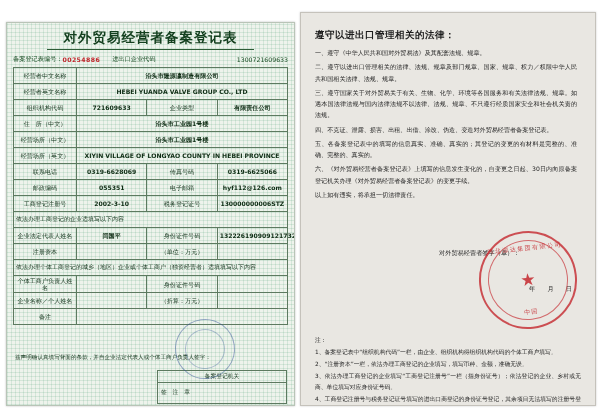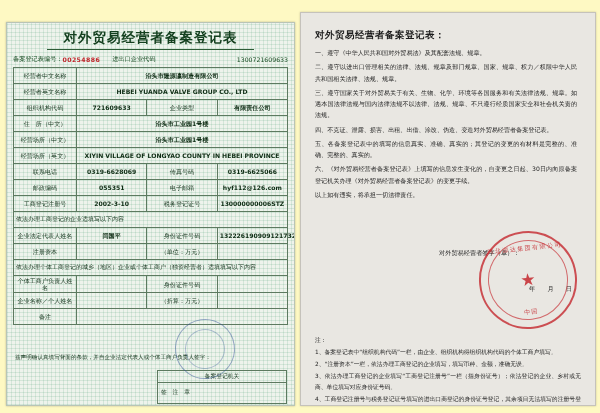--- a/index.html
+++ b/index.html
@@ -5,21 +5,21 @@
   html,body{margin:0;padding:0;}
   body{
     width:600px;height:413px;
     background:#cfcfcf;
     font-family:"DejaVu Sans", sans-serif;
     overflow:hidden;
   }
   .page{
     position:relative;
     width:600px;height:413px;
-    background:#fef9c3;
+    background:#ffffff;
   }
   
   .left-sheet{
     position:absolute;left:6px;top:22px;width:287px;height:382px;
     background:#eef3ec;
     border:1px solid #b9c4b7;
     box-shadow:0 0 2px rgba(0,0,0,.25);
     overflow:hidden;
   }
   .guilloche{
@@ -259,21 +259,21 @@
     <div class="foot-box">
       <div class="fb-t">备案登记机关</div>
       <div class="fb-b">签　注　章</div>
     </div>
 
     <div class="seal-left"></div>
     <div class="sig-date">2008 年 07 月 17 日</div>
   </div>
 
   <div class="right-sheet">
-    <div class="r-title">对外贸易经营者备案登记表：</div>
+    <div class="r-title">遵守以进出口管理相关的法律：</div>
 
     <div class="r-body">
       <p>一、遵守《中华人民共和国对外贸易法》及其配套法规、规章。</p>
       <p>二、遵守以进出口管理相关的法律、法规、规章及部门规章、国家、规章、权力／权限中华人民共和国相关法律、法规、规章。</p>
       <p>三、遵守国家关于对外贸易关于有关、生物、化学、环境等各国服务和有关法律法规、规章。如遇本国法律法规与国内法律法规不以法律、法规、规章、不只遵行经质国家安全和社会机关责的法规。</p>
       <p>四、不克证、泄露、损害、出租、出借、涂改、伪造、变造对外贸易经营者备案登记表。</p>
       <p>五、各备案登记表中的填写的信息真实、准确、真实的；其登记的变更的有材料是完整的、准确、完整的、真实的。</p>
       <p>六、《对外贸易经营者备案登记表》上填写的信息发生变化的，自变更之日起、30日内向原备案登记机关办理《对外贸易经营者备案登记表》的变更手续。</p>
       <p>以上如有违实，将承担一切法律责任。</p>
     </div>

